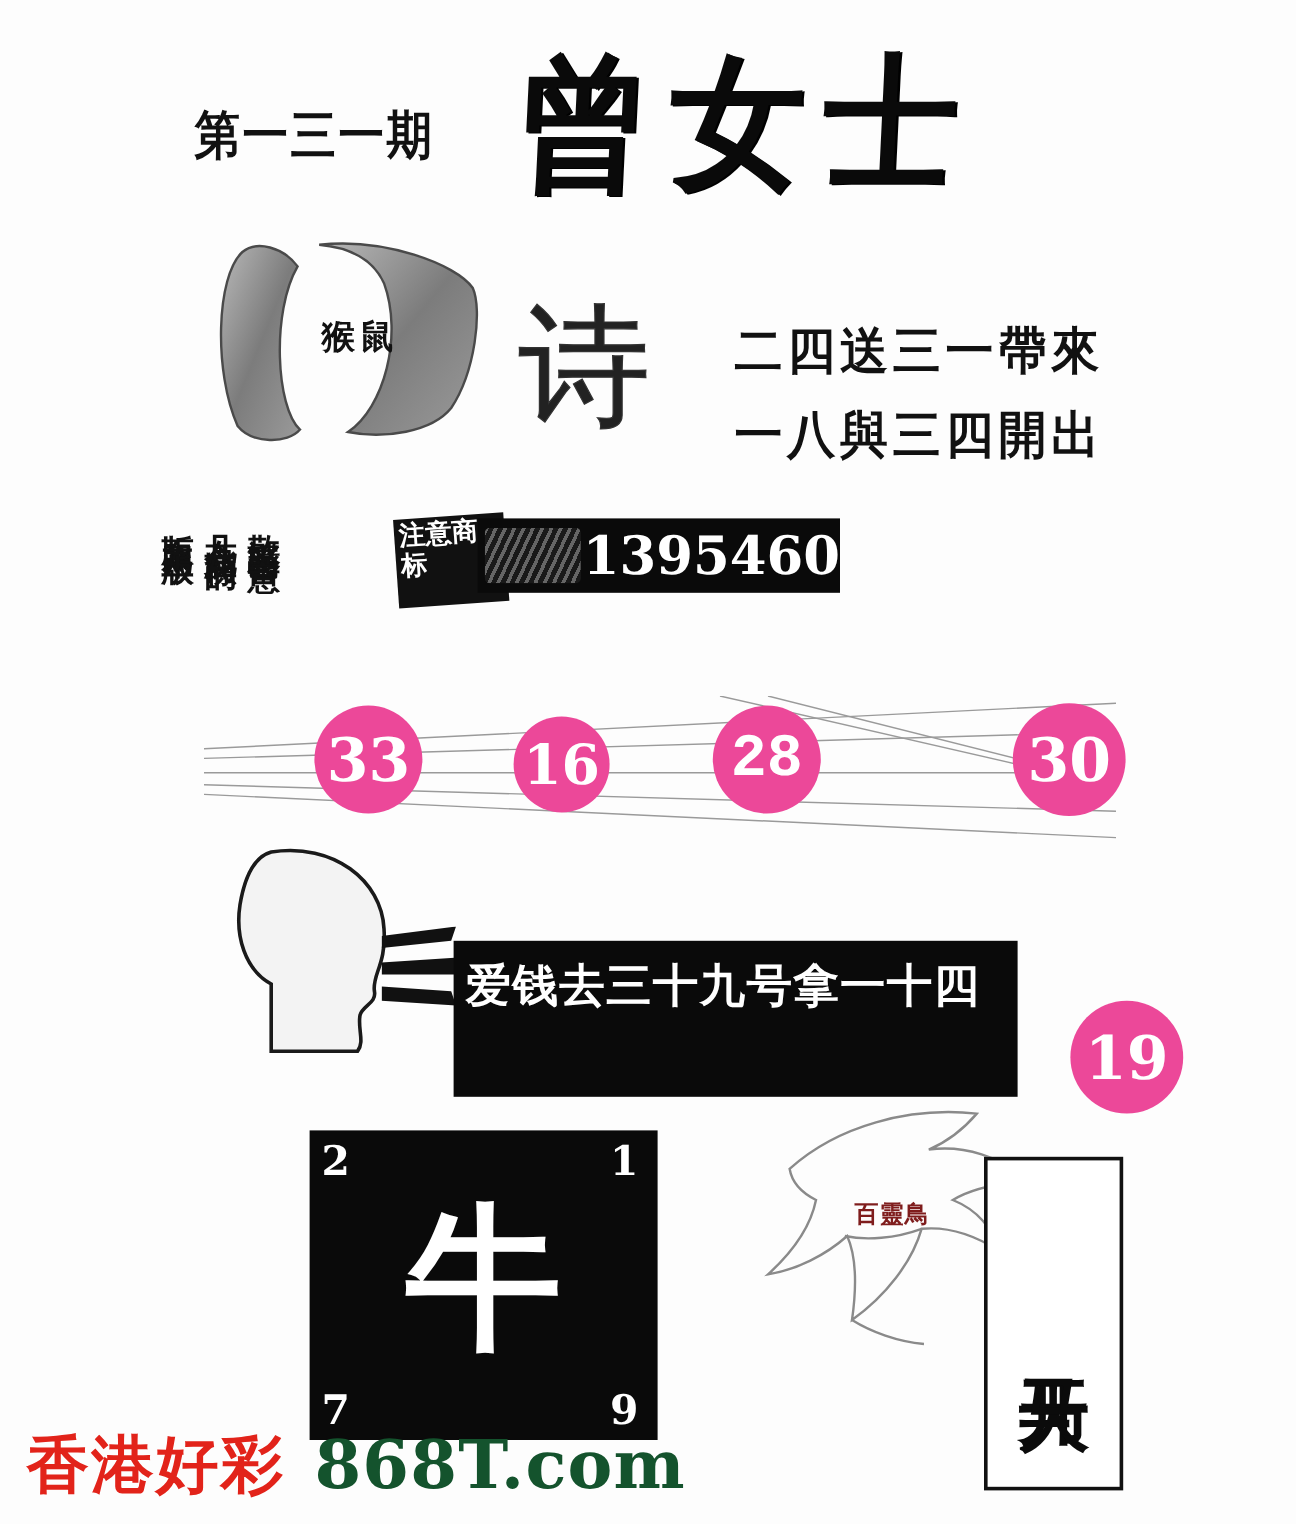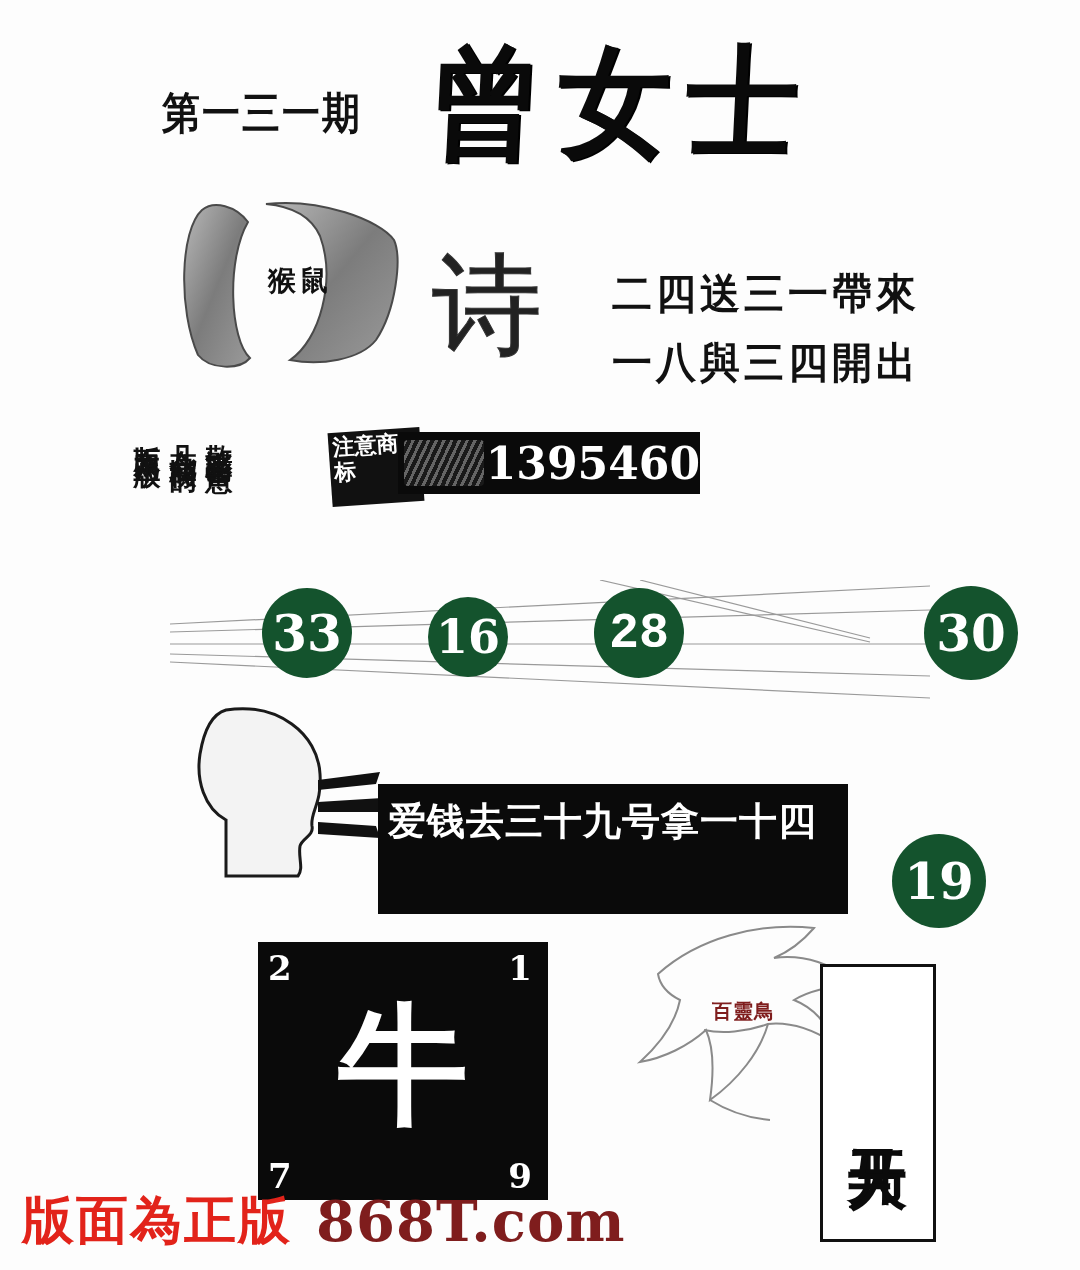--- a/index.html
+++ b/index.html
@@ -83,21 +83,21 @@
     opacity:.95;
     border-radius:4px;
   }
   .phonebar .num{
     color:#fff;font-family:"DejaVu Serif","Liberation Serif",serif;
     font-size:44px;font-weight:700;letter-spacing:0px;margin-left:2px;text-align:center;
   }
   
   .ball{
     position:absolute;border-radius:50%;
-    background:#14532d;color:#fff;
+    background:#ec4899;color:#fff;
     display:flex;align-items:center;justify-content:center;
     font-family:"DejaVu Serif","Liberation Serif",serif;
     font-weight:700;
   }
   .b-main{width:90px;height:90px;font-size:50px;}
   .b-small{width:80px;height:80px;font-size:46px;text-align:center;}
   .b-side{width:94px;height:94px;font-size:50px;}
   .raylines{position:absolute;left:170px;top:580px;width:760px;height:120px;}
   
   .head{position:absolute;left:186px;top:700px;width:160px;height:190px;}
@@ -146,21 +146,21 @@
   .footer{
     position:absolute;left:22px;bottom:14px;
     display:flex;align-items:center;
   }
   .footer .cn{
     font-family:"DejaVu Serif","Liberation Serif",serif;
     font-size:52px;font-weight:700;color:#e2231a;letter-spacing:2px;
   }
   .footer .site{
     font-family:"DejaVu Serif","Liberation Serif",serif;
-    font-size:56px;font-weight:700;color:#7f1d1d;margin-left:24px;letter-spacing:1px;
+    font-size:56px;font-weight:700;color:#14532d;margin-left:24px;letter-spacing:1px;
   }
 </style>
 </head>
 <body>
 
 <div class="page">
 
   <div class="issue">第一三一期</div>
   <div class="brand">曾女士</div>
 
@@ -209,21 +209,21 @@
       <path d="M0,82 L760,118"></path>
       <path d="M430,0 L700,62"></path>
       <path d="M470,0 L700,58"></path>
     </g>
   </svg>
 
   <div class="ball b-main" style="left:262px;top:588px;">33</div>
   <div class="ball b-small" style="left:428px;top:597px;">16</div>
   <div class="ball b-main" style="left:594px;top:588px;font-family:Liberation Mono, monospace;">28</div>
 
-  <div class="ball b-side" style="left:924px;top:586px;">30</div>
+  <div class="ball b-side" style="left:844px;top:586px;">30</div>
   <div class="ball b-side" style="left:892px;top:834px;">19</div>
 
   <svg class="head" viewBox="0 0 160 190">
     <path d="M40,10 C92,2 132,34 134,74 C136,104 124,112 126,126 C128,136 116,138 114,146
              C112,158 118,168 112,176 L40,176 L40,120 C18,108 10,80 14,54 C18,30 26,14 40,10 Z" fill="#f3f3f3" stroke="#1a1a1a" stroke-width="3"></path>
   </svg>
   <svg class="arrows" viewBox="0 0 80 70">
     <g fill="#111">
       <polygon points="0,8 62,0 58,12 0,18"></polygon>
       <polygon points="0,30 64,26 62,40 0,40"></polygon>
@@ -251,17 +251,17 @@
                C44,130 58,108 62,88 C50,82 42,74 40,62 Z"></path>
       <path d="M150,112 C128,120 104,122 86,118"></path>
       <path d="M92,188 C108,198 130,206 152,208"></path>
     </g>
   </svg>
   <div class="birdlabel">百靈鳥</div>
 
   <div class="vbox" style="writing-mode:vertical-rl;text-orientation:upright;">开大马</div>
 
   <div class="footer">
-    <div class="cn">版面為正版</div>
+    <div class="cn">香港好彩</div>
     <div class="site">868T.com</div>
   </div>
 
 </div>
 
 </body></html>

